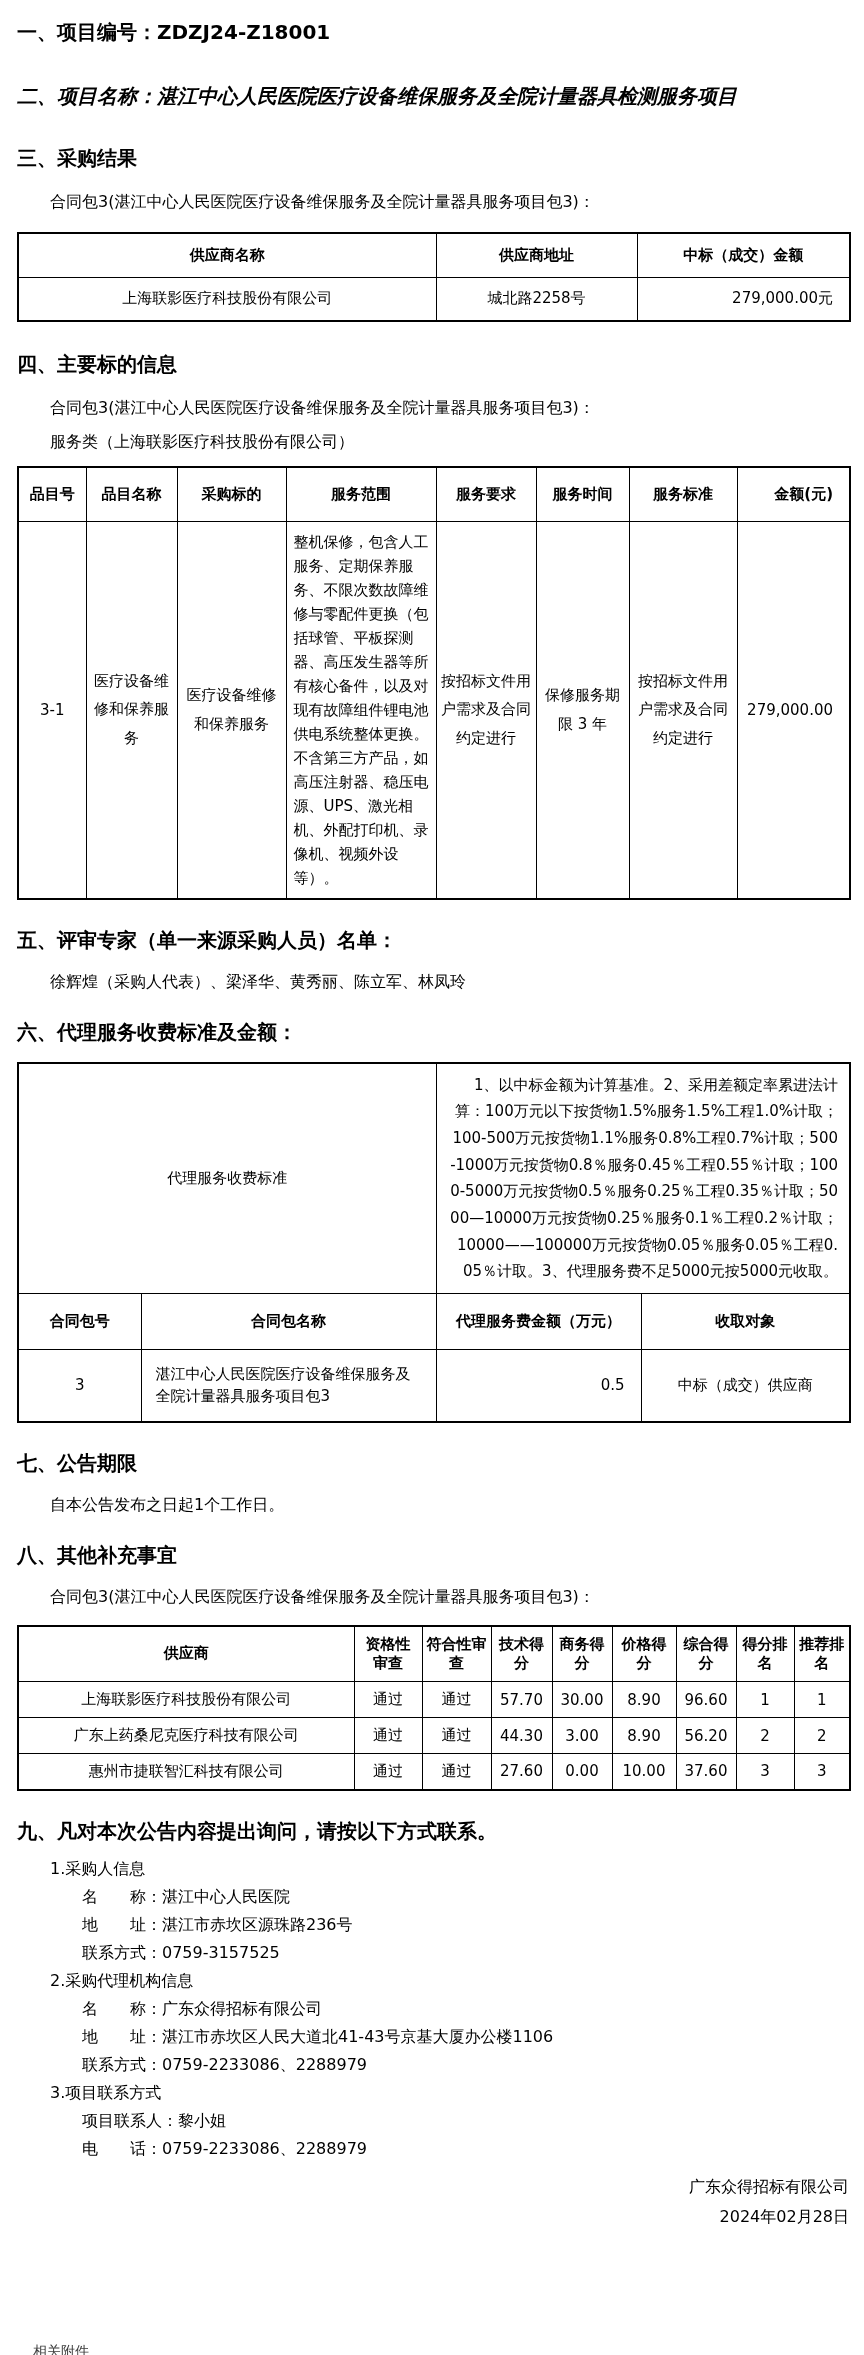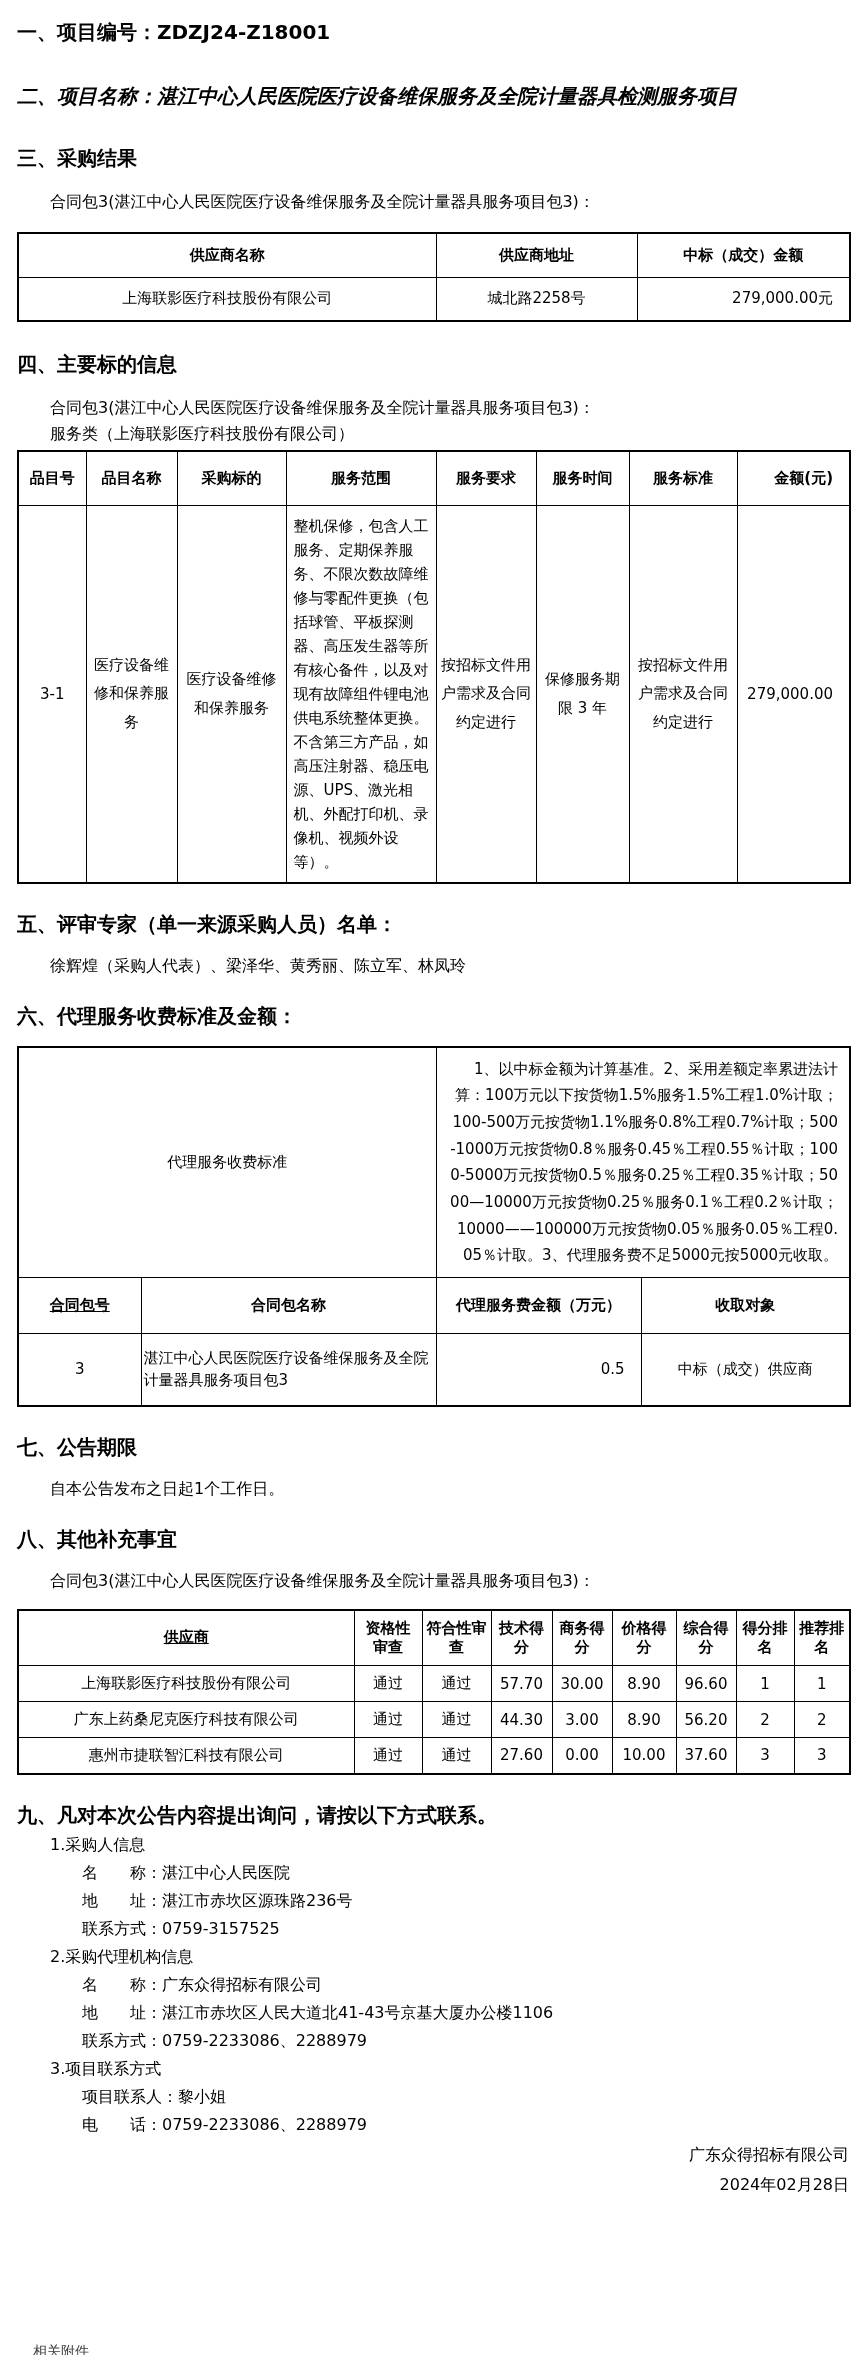--- a/index.html
+++ b/index.html
@@ -23,21 +23,21 @@
   }
   .mt22 { margin-top: 22px; }
   .mt44 { margin-top: 44px; font-style: italic; }
   .mt42 { margin-top: 42px; }
   .mt32 { margin-top: 32px; }
   .mt30 { margin-top: 30px; }
   .mt24 { margin-top: 24px; }
   .mt22b { margin-top: 22px; }
   .mt20 { margin-top: 20px; }
   .mt18 { margin-top: 18px; }
-  .mt14 { margin-top: 6px; }
+  .mt14 { margin-top: 14px; }
   .mt10 { margin-top: 10px; }
   .txt { line-height: 20px; }
   .indent1 { padding-left: 33px; }
   .indent2 { padding-left: 65px; }
   table {
     border-collapse: collapse;
     table-layout: fixed;
     width: 832px;
     border: 2px solid #000;
     font-size: 15px;
@@ -46,36 +46,36 @@
     border: 1px solid #000;
     text-align: center;
     vertical-align: middle;
     padding: 6px 4px;
     word-break: break-all;
   }
   th { font-weight: bold; }
   .h44 { height: 44px; }
   .h54 { height: 54px; }
   .h36 { height: 36px; }
-  .h56 { height: 56px; text-decoration: underline; }
+  .h56 { height: 56px; }
   .h72 { height: 72px; }
   .tr-cell { text-align: right; padding-right: 16px; }
   .scope-cell {
     text-align: left;
     padding: 8px 7px;
     line-height: 1.6;
   }
   .fee-text-cell {
     text-align: right;
     padding: 8px 11px;
     line-height: 1.78;
   }
   .pkgname-cell {
     text-align: left;
-    padding: 8px 2px;
+    padding: 8px 14px;
     line-height: 1.5;
   }
   .narrow-cell { line-height: 1.9; }
   .contact-line { line-height: 28px; }
   .signature { text-align: right; line-height: 20px; }
   .footer-attachment {
     position: absolute;
     left: 33px;
     top: 2343px;
     font-size: 14px;

